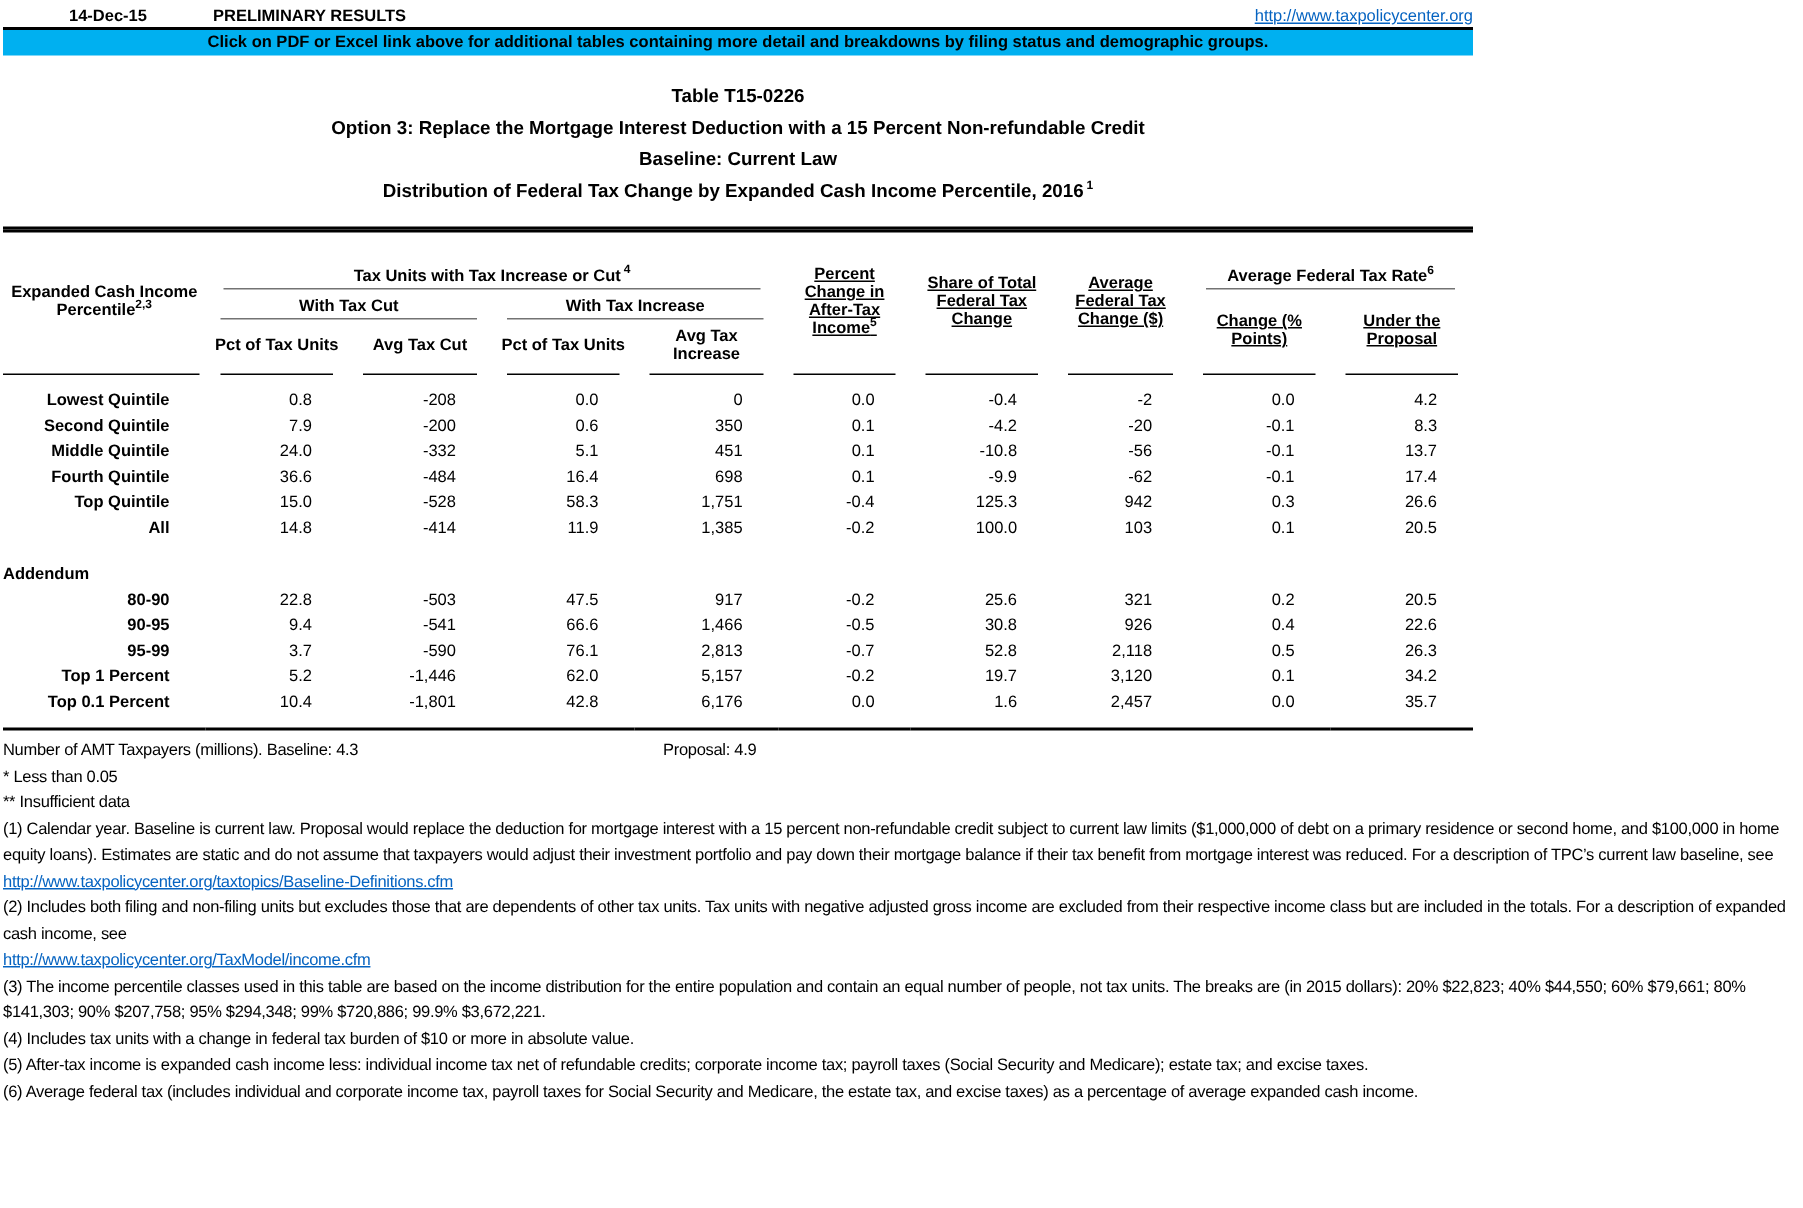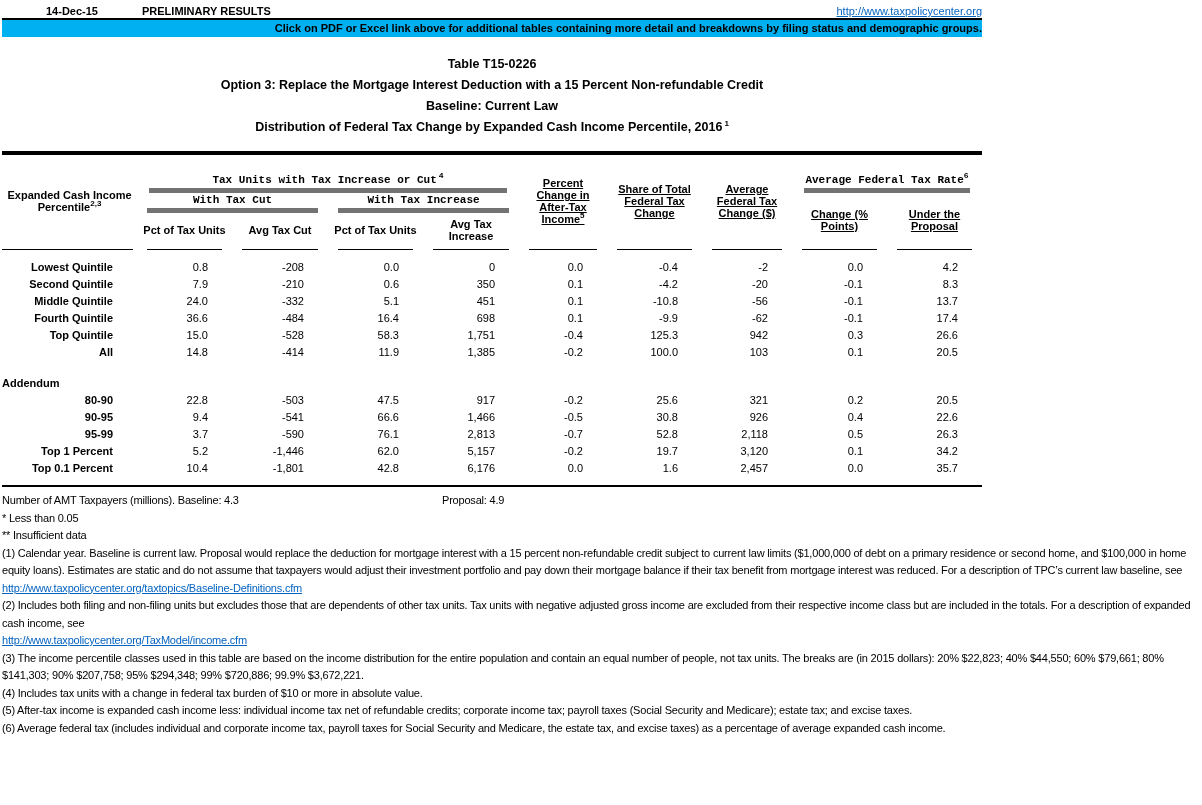--- a/index.html
+++ b/index.html
@@ -22,21 +22,21 @@
   }
   .topbar .date { width: 140px; text-align: center; }
   .topbar .prelim { flex: 1; text-align: left; }
   a.toplink, a.fn-link {
     color: #0563C1; font-weight: 400; text-decoration: underline; cursor: pointer;
   }
   .topline { width: 980px; border-top: 2px solid #000; margin-top: 1px; }
   .banner {
     width: 980px; height: 17px; line-height: 17px;
     background: #00B0F0;
-    font-size: 11px; font-weight: 700; text-align: right;
+    font-size: 11px; font-weight: 700; text-align: center;
     white-space: nowrap;
   }
 
   
   .titles { width: 980px; margin-top: 17px; text-align: center; }
   .titles div { font-size: 12.5px; font-weight: 700; line-height: 21px; }
 
   
   .table-wrap { width: 980px; margin-top: 13px; }
   .double-rule { width: 980px; height: 1px; border-top: 2px solid #000; border-bottom: 2px solid #000; }
@@ -46,21 +46,21 @@
   }
   .datatable th { font-weight: 700; font-size: 11px; text-align: center; padding: 0; }
   tr.h1 { height: 38px; }
   tr.h2 { height: 20px; }
   tr.h3 { height: 34px; }
   th.grp { vertical-align: bottom; }
   th.mid { vertical-align: middle; padding: 0 6px; text-decoration: underline; }
   th.stub { vertical-align: middle; padding: 0 4px; }
   th.sub { vertical-align: bottom; }
   th.leaf { vertical-align: middle; padding: 0 6px; }
-  .hl { margin: 0 12px; padding-bottom: 2px; border-bottom: 5px solid #737373; font-family: Liberation Mono, monospace; }
+  .hl { margin: 0 12px; padding-bottom: 2px; border-bottom: 1px solid #737373; }
   .h2 .hl { margin: 0 10px; }
   tr.rule-row td { padding: 0; height: 4px; }
   tr.rule-row .rule { border-top: 1px solid #000; margin: 0 10px; }
   tr.rule-row .rule-stub { margin: 0 4px 0 0; }
   .datatable tbody td { font-size: 11px; height: 17px; padding: 0 24px 0 0; text-align: right; white-space: nowrap; }
   .datatable td.rowlabel { font-weight: 700; }
   .datatable td.addendum-cell { font-weight: 700; text-align: left; padding: 0; }
   .datatable tr.spacer-row td { height: 14px; }
   .datatable tr.firstpad td { height: 7px; }
   .datatable tr.tail-row td { height: 10px; }
@@ -182,21 +182,21 @@
           <td>0</td>
           <td>0.0</td>
           <td>-0.4</td>
           <td>-2</td>
           <td>0.0</td>
           <td>4.2</td>
         </tr>
         <tr>
           <td class="rowlabel">Second Quintile</td>
           <td>7.9</td>
-          <td>-210</td>
+          <td>-200</td>
           <td>0.6</td>
           <td>350</td>
           <td>0.1</td>
           <td>-4.2</td>
           <td>-20</td>
           <td>-0.1</td>
           <td>8.3</td>
         </tr>
         <tr>
           <td class="rowlabel">Middle Quintile</td>

